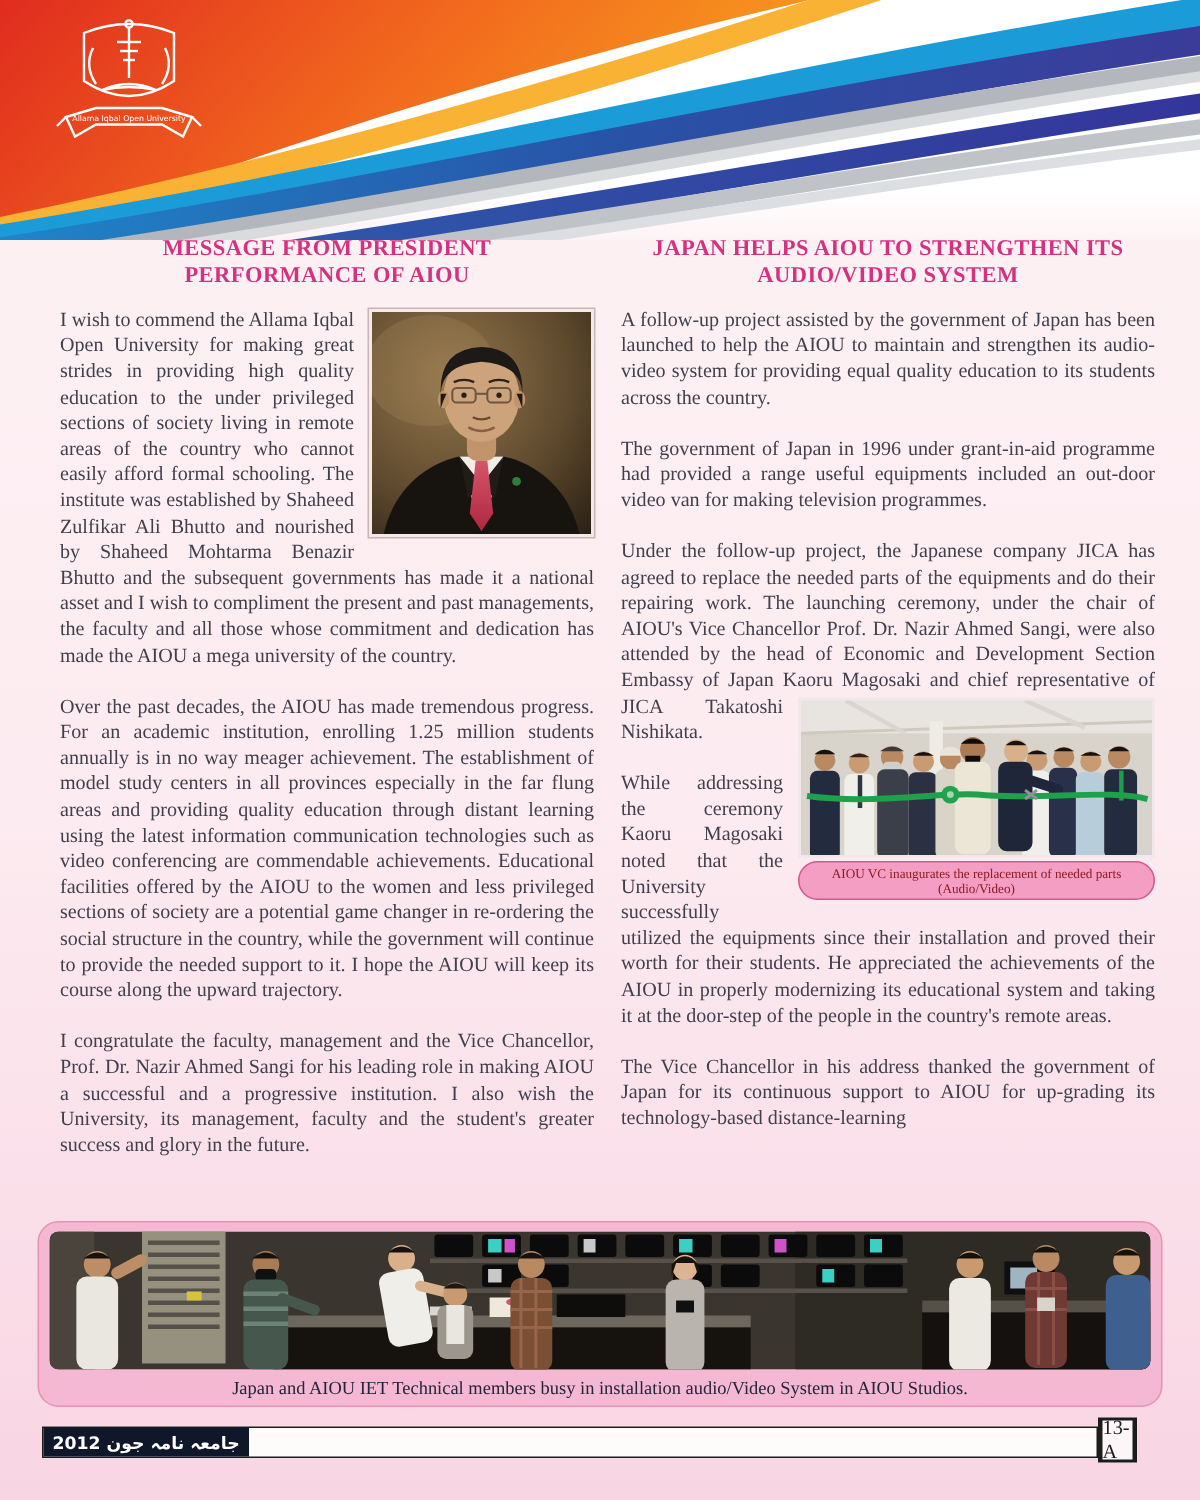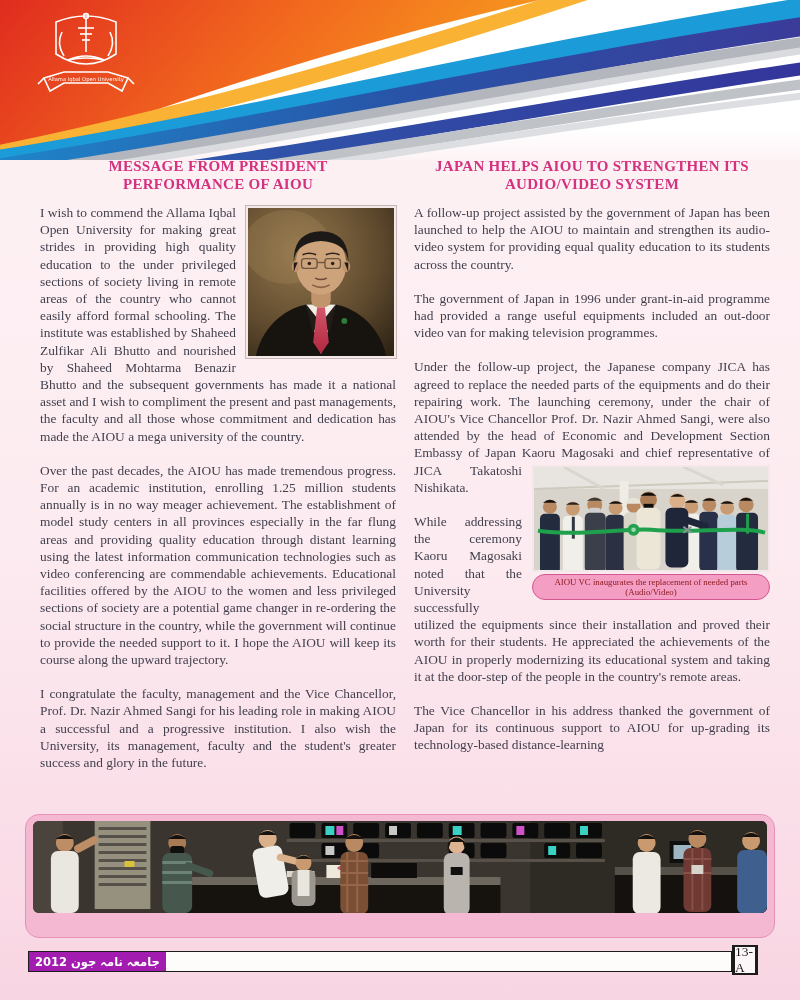--- a/index.html
+++ b/index.html
@@ -30,21 +30,21 @@
                 color:#8c1b21;text-align:center;}
   
   .bottom-photo-frame{position:absolute;left:25px;top:814px;width:750px;height:124px;
                       background:#f5b8d2;border:1px solid #e891b7;border-radius:14px;
                       padding:6px 7px 0;box-sizing:border-box;}
   .bottom-photo-frame svg{display:block;width:100%;height:92px;border-radius:6px;}
   .bottom-caption{height:24px;line-height:24px;text-align:center;font-size:12.3px;color:#24243a;}
   
   .footer-bar{position:absolute;left:28px;top:951px;width:704px;height:21px;
               background:#fefbfb;border:1px solid #1c1c1c;box-sizing:border-box;display:flex;}
-  .footer-issue{background:#a21caf;color:#fff;min-width:100px;padding:0 6px;display:flex;
+  .footer-issue{background:#0f172a;color:#fff;min-width:100px;padding:0 6px;display:flex;
                 align-items:center;justify-content:center;font-family:"DejaVu Sans",sans-serif;
                 font-size:11.5px;font-weight:bold;direction:rtl;white-space:nowrap;}
   .page-num-box{position:absolute;left:732px;top:945px;width:26px;height:30px;
                 background:#fdf6f8;border:2px solid #1c1c1c;border-left-width:3px;
                 border-right-width:3px;box-sizing:border-box;display:flex;align-items:center;
                 justify-content:center;font-size:13.5px;color:#1d1d1d;}
 </style>
 </head>
 <body>
 
@@ -374,20 +374,21 @@
             <path d="M2,38 h28 M2,52 h28 M11,27 v62 M21,27 v62" stroke="#8a4f45" stroke-width="2"></path>
             <rect x="10" y="44" width="12" height="9" fill="#d8d4cc"></rect>
           </g>
         <g transform="translate(706,2)">
             <circle cx="16" cy="18" r="9" fill="#c9996f"></circle>
             <path d="M7,14 Q16,6 25,14" fill="#14110e"></path>
             <rect x="2" y="27" width="30" height="64" rx="7" fill="#3f5f8e"></rect>
           </g>
       </g>
     </svg>
+    <div class="bottom-caption">Japan and AIOU IET Technical members busy in installation audio/Video System in AIOU Studios.</div>
   </div>
 
   <div class="footer-bar">
     <div class="footer-issue">جامعہ نامہ جون 2012</div>
   </div>
   <div class="page-num-box">13-A</div>
 
 </div>
 
 </body></html>

